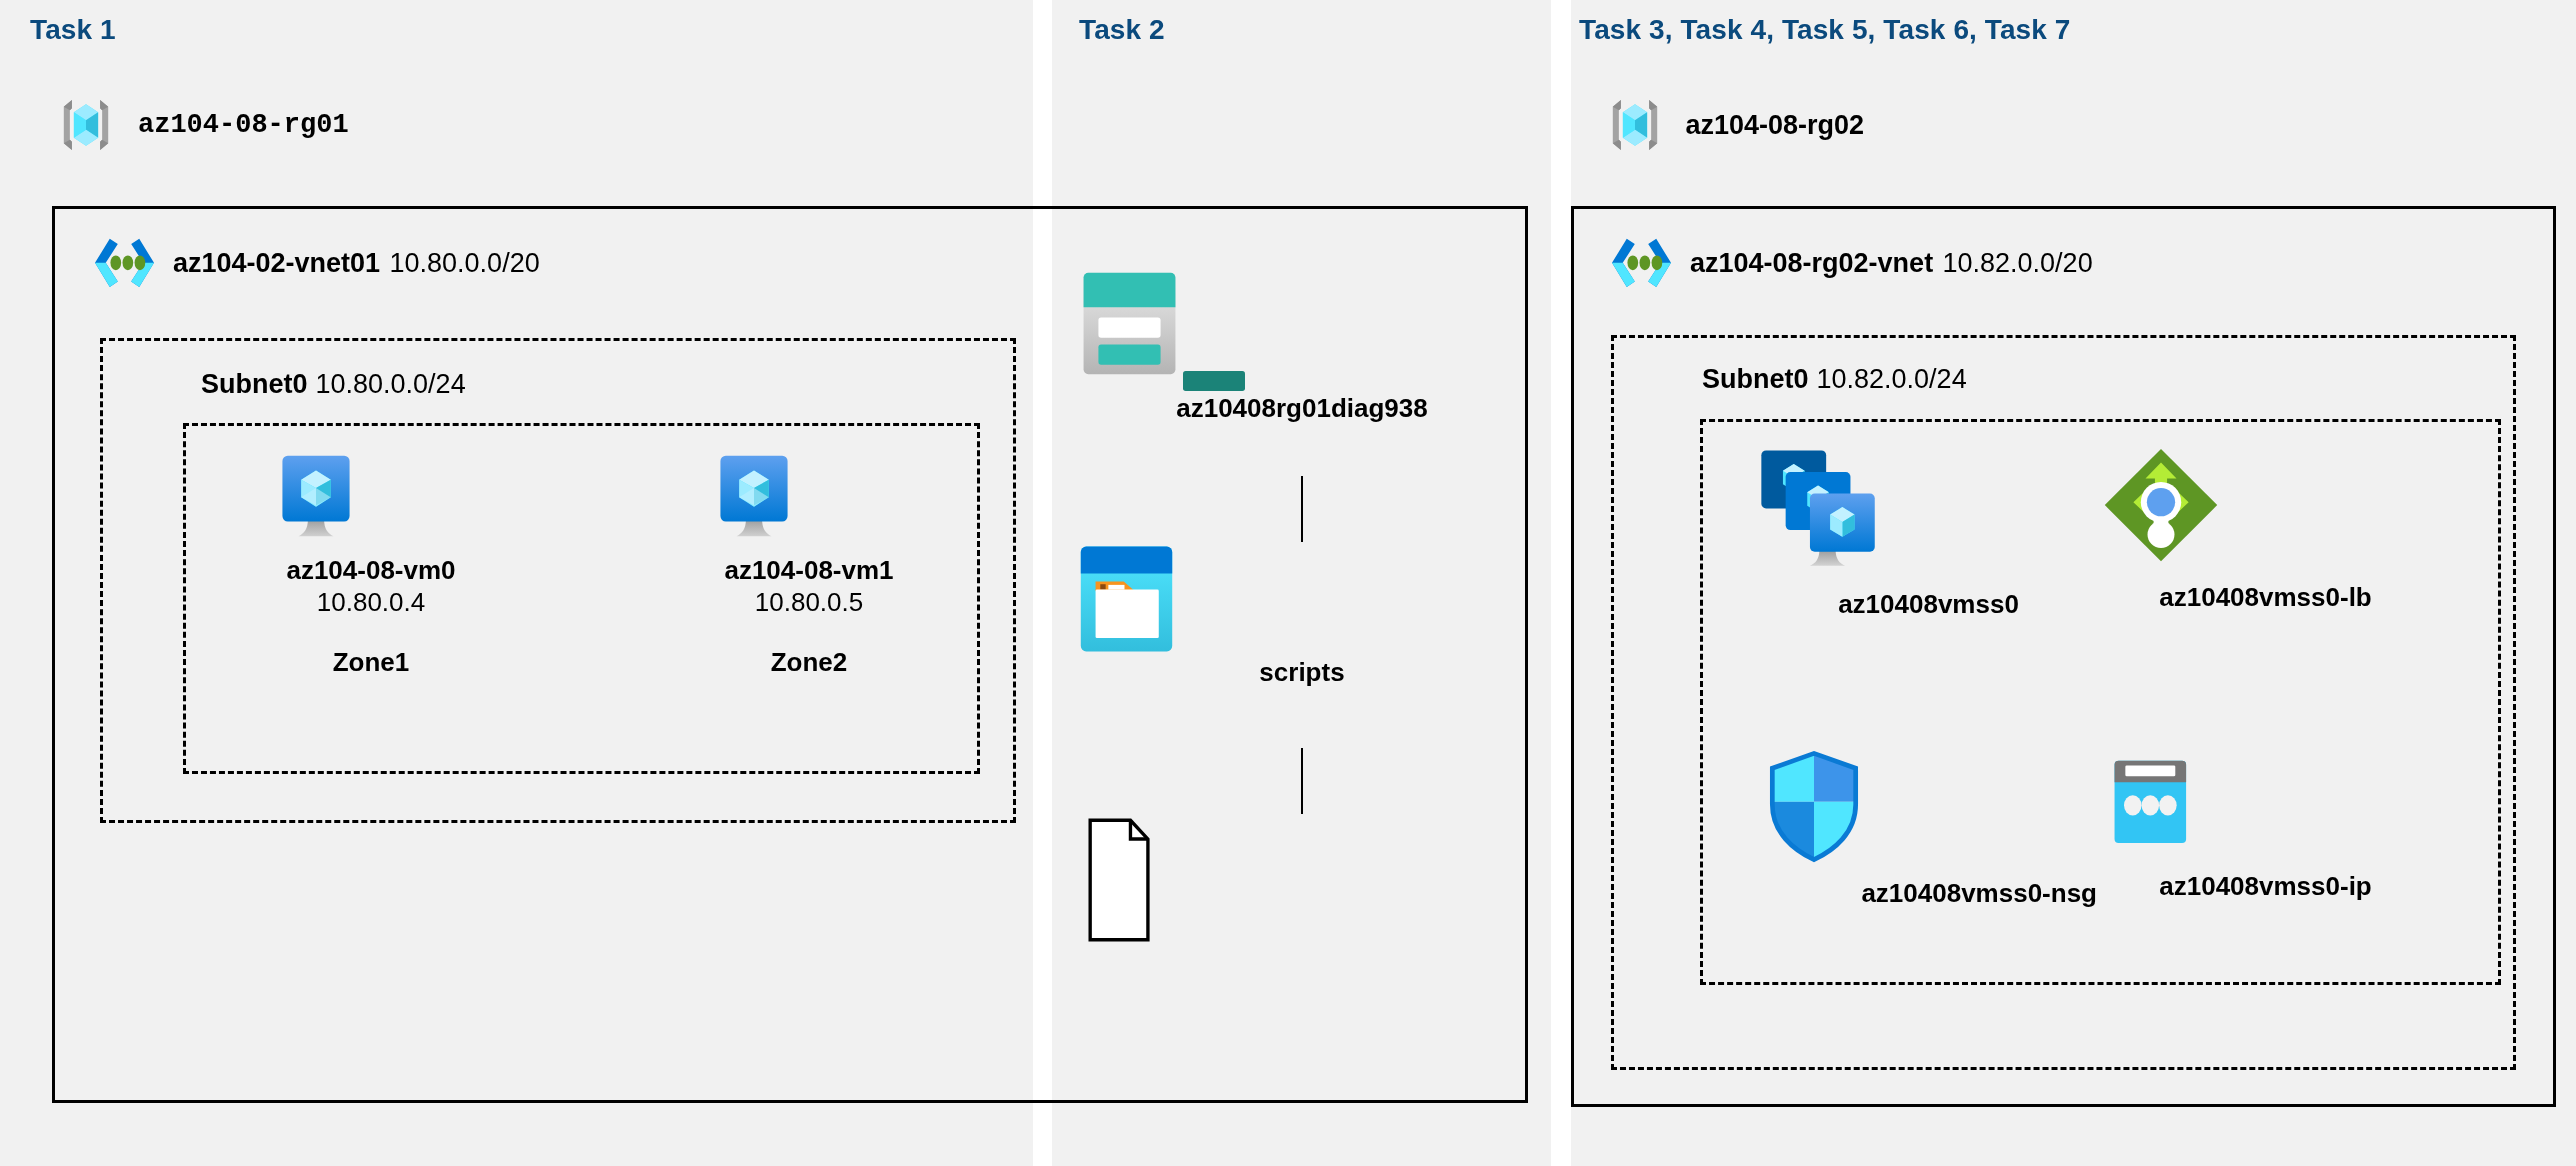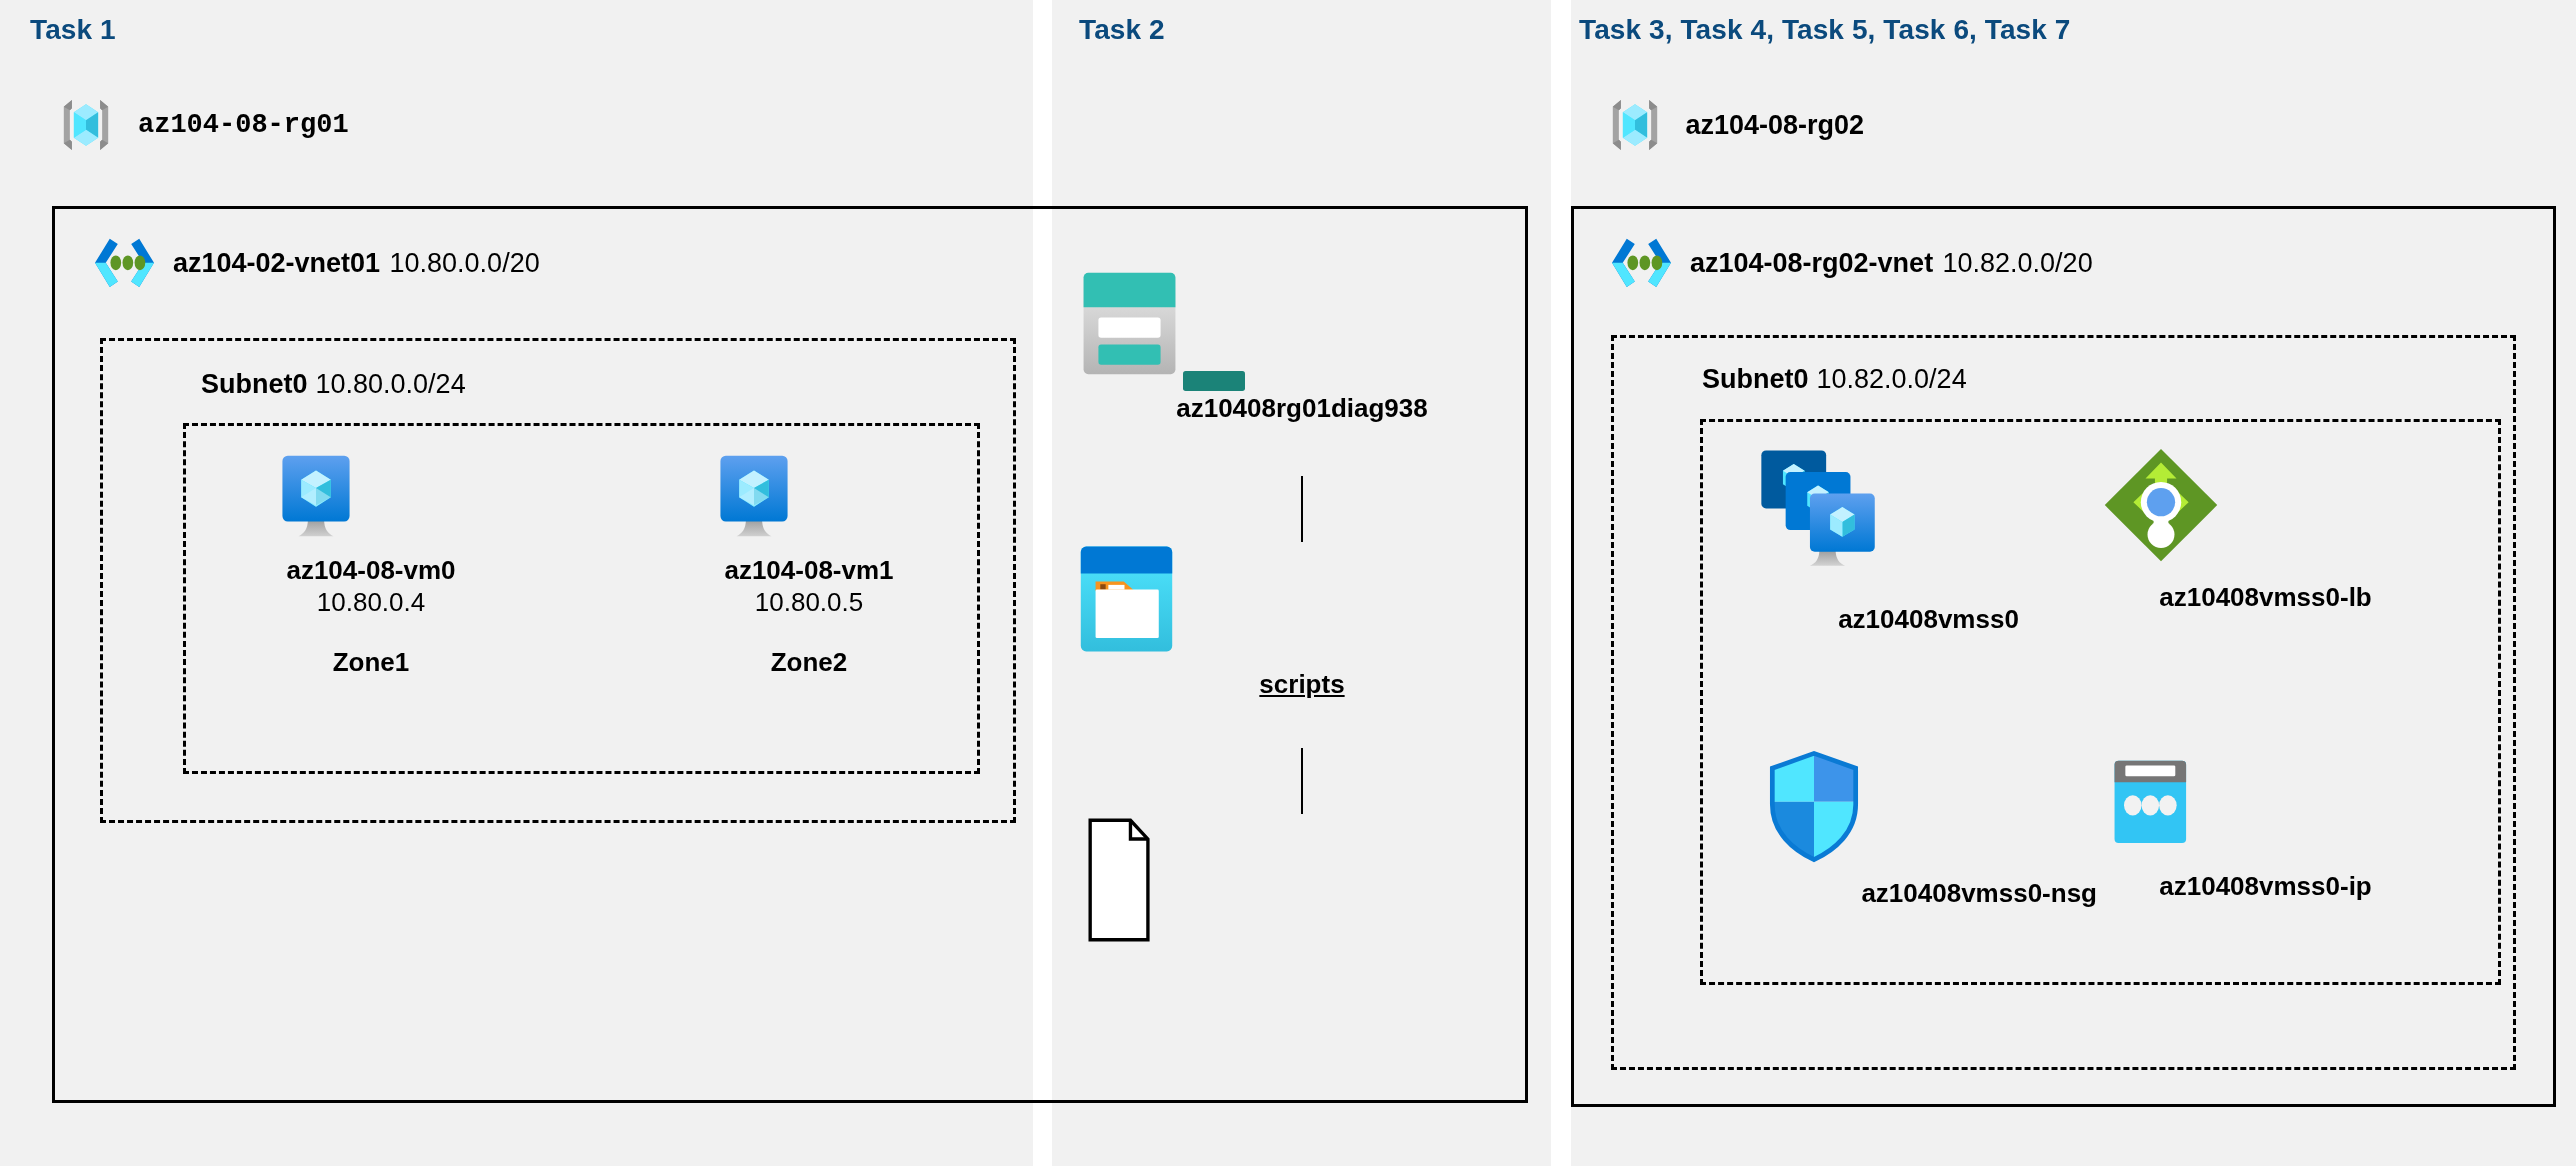--- a/index.html
+++ b/index.html
@@ -179,21 +179,21 @@
         </linearGradient>
       </defs>
       <rect x="22" y="8" width="136" height="156" rx="8" fill="url(#bcbody)"></rect>
       <path d="M22 16 a8 8 0 0 1 8 -8 h120 a8 8 0 0 1 8 8 v32 h-136 z" fill="#0078d4"></path>
       <path d="M44 60 h42 l16 14 h-58 z" fill="#f7941e"></path>
       <rect x="51" y="64" width="8" height="8" fill="#8c4a10"></rect>
       <rect x="63" y="65" width="24" height="7" fill="#ffffff"></rect>
       <rect x="44" y="72" width="94" height="72" rx="2" fill="#ffffff"></rect>
     </svg>
   </span>
-  <div class="lbl" style="margin-top:12px;text-decoration:underline;">scripts</div>
+  <div class="lbl" style="">scripts</div>
 </div>
 
 <div class="conn" style="left:1301px;top:748px;height:66px;"></div>
 
 <div class="node" style="left:1066px;top:816px;width:472px;">
   <span>
     <svg width="94" height="128" viewBox="0 0 140 190">
       <path d="M36 6 L96 6 L122 34 L122 184 L36 184 Z" fill="#ffffff" stroke="#000000" stroke-width="5"></path>
       <path d="M96 6 L96 34 L122 34" fill="none" stroke="#000000" stroke-width="5"></path>
     </svg>
@@ -271,21 +271,21 @@
       <path d="M86 80 L102 70 L102 90 L86 100 Z" fill="#32bedd"></path>
 
       <path d="M88 155 h24 c0 14 6 20 14 24 h-52 c8 -4 14 -10 14 -24 z" fill="url(#vsstand)"></path>
       <rect x="74" y="72" width="96" height="86" rx="7" fill="url(#vss3)"></rect>
       <path d="M122 92 L104 103 L104 125 L122 136 L140 125 L140 103 Z" fill="#50e6ff"></path>
       <path d="M122 92 L104 103 L122 114 L140 103 Z" fill="#c3f1ff"></path>
       <path d="M122 114 L140 103 L140 125 L122 136 Z" fill="#32bedd"></path>
       <path d="M122 114 L122 136 L104 125 L104 103 Z" fill="#9cebff"></path>
     </svg>
   </span>
-  <div class="lbl" style="margin-top:24px;">az10408vmss0</div>
+  <div class="lbl" style="margin-top:9px;">az10408vmss0</div>
 </div>
 
 <div class="node" style="left:2097px;top:438px;width:337px;">
   <span>
     <svg width="128" height="135" viewBox="0 0 190 200">
       <rect x="95" y="16" width="118" height="118" transform="rotate(45 95 16)" fill="#5e9624"></rect>
       <path d="M95 36 L118 60 L104 60 L104 92 L86 92 L86 60 L72 60 Z" fill="#b4ec36"></path>
       <path d="M54 95 L78 72 L78 86 L110 86 L110 104 L78 104 L78 118 Z" fill="#b4ec36"></path>
       <path d="M136 95 L112 72 L112 86 L80 86 L80 104 L112 104 L112 118 Z" fill="#b4ec36"></path>
       <circle cx="95" cy="95" r="30" fill="#ffffff"></circle>

